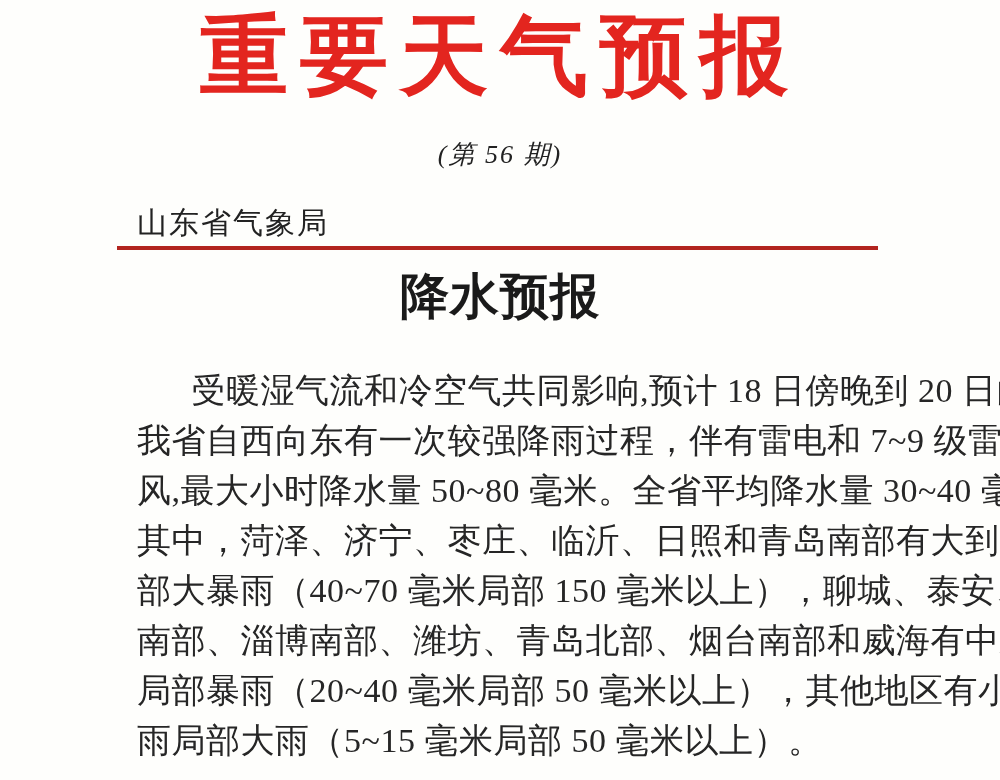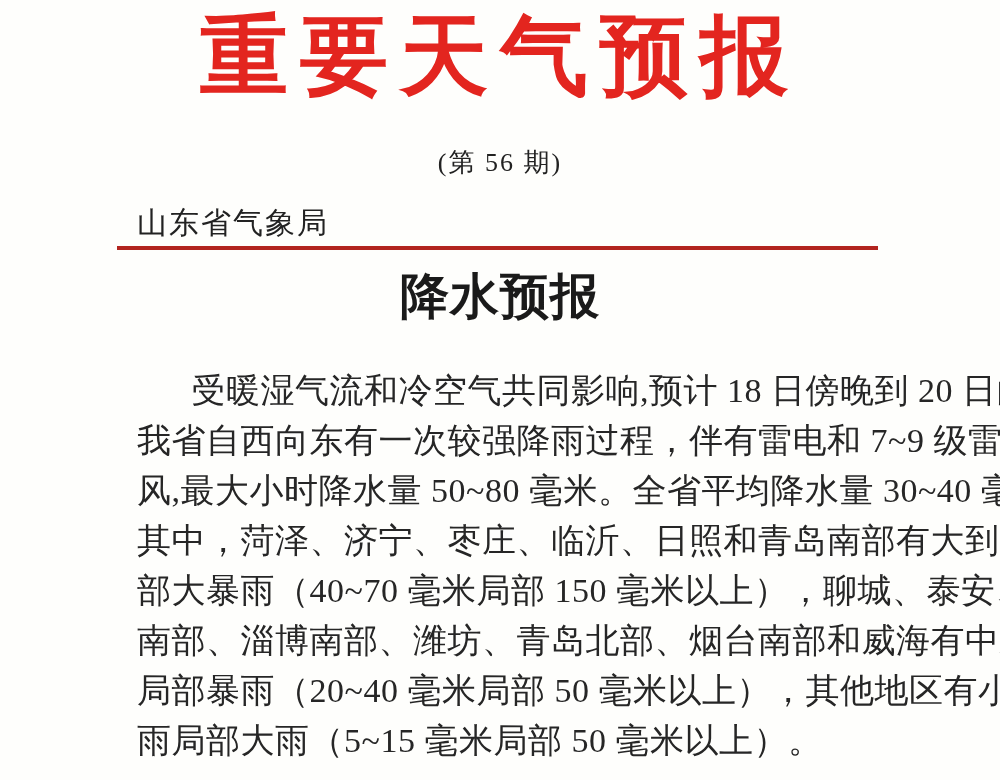--- a/index.html
+++ b/index.html
@@ -29,27 +29,28 @@
     text-align: center;
     color: #e3251f;
     font-size: 88px;
     line-height: 110px;
     font-weight: 700;
     letter-spacing: 12px;
     white-space: nowrap;
   }
   .issue-line {
     position: absolute;
-    top: 144px;
+    top: 136px;
     left: 0;
     width: 100%;
     text-align: center;
     font-size: 26px;
     line-height: 38px;
     letter-spacing: 2px;
+    font-style: italic;
   }
   .agency-row {
     position: absolute;
     top: 202px;
     left: 137px;
     right: 143px;
     display: flex;
     justify-content: space-between;
     align-items: center;
     font-size: 30px;

